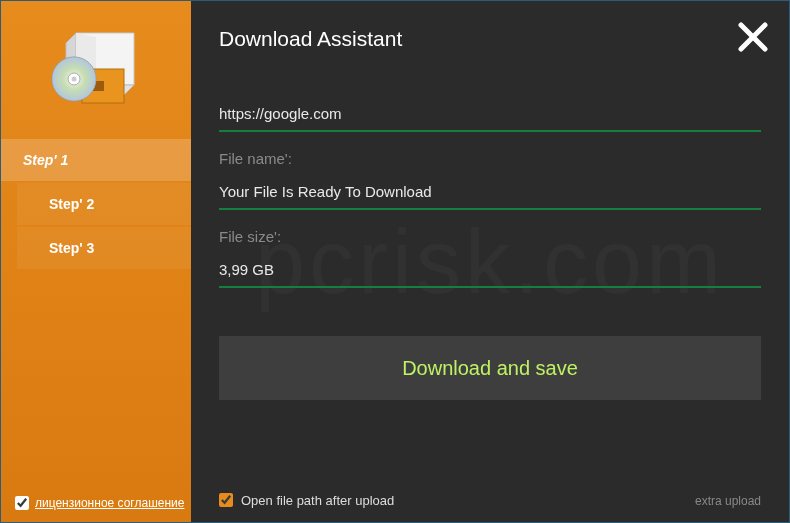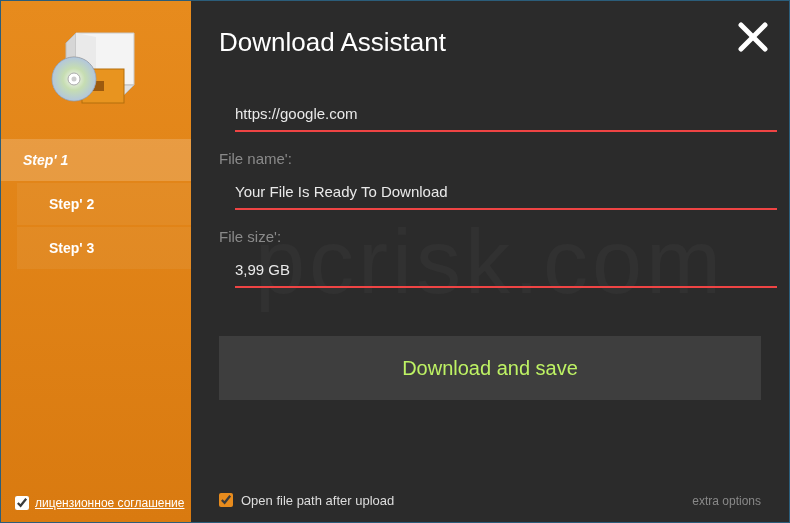--- a/index.html
+++ b/index.html
@@ -3,36 +3,36 @@
 <meta charset="utf-8">
 <style>
 * { margin: 0; padding: 0; box-sizing: border-box; font-family: "Segoe UI", Tahoma, sans-serif; }
 html, body { width: 790px; height: 523px; overflow: hidden; }
 body { background: #2b2b2b; border: 1px solid #2b5d7a; position: relative; color: #ddd; }
 
 .sidebar { position: absolute; left: 0; top: 0; width: 190px; height: 100%; background: linear-gradient(to bottom, #e78b1d, #d97a10); }
 .logo-box { width: 100px; height: 90px; margin: 22px auto 26px auto; position: relative; }
 .main-panel { position: absolute; left: 190px; top: 0; right: 0; height: 100%; background: #2b2b2b; }
 
-.title { font-size: 26px; font-weight: 400; color: #fff; margin: 26px 0 0 28px; }
+.title { font-size: 21px; font-weight: 400; color: #fff; margin: 26px 0 0 28px; }
 .close-icon { position: absolute; right: 20px; top: 20px; width: 32px; height: 32px; cursor: pointer; }
 .close-icon svg { width: 100%; height: 100%; }
 
 .step-item { color: #fff; font-size: 14px; padding: 13px 0 13px 22px; margin-bottom: 2px; font-weight: 600; }
 .step-item.active { background: rgba(255,255,255,0.18); font-style: italic; }
 .step-item:not(.active) { background: rgba(255,255,255,0.06); margin-left: 16px; padding-left: 32px; }
 
 .license-row { position: absolute; left: 14px; bottom: 12px; color: #fff; font-size: 12px; display: flex; align-items: center; gap: 6px; }
 .license-row input[type="checkbox"] { accent-color: #fff; width: 14px; height: 14px; }
 .license-row span { text-decoration: underline; cursor: pointer; }
 
 .form-area { position: absolute; left: 28px; right: 28px; top: 100px; }
 .field-group { margin-bottom: 18px; }
 .field-label { color: #8a8a8a; font-size: 15px; margin-bottom: 12px; display: block; }
-.field-input { width: 100%; background: transparent; border: none; border-bottom: 2px solid #ef4444; color: #e9e9e9; font-size: 15px; padding: 4px 0 8px 0; outline: none; margin-left: 16px; }
+.field-input { width: 100%; background: transparent; border: none; border-bottom: 2px solid #15803d; color: #e9e9e9; font-size: 15px; padding: 4px 0 8px 0; outline: none; }
 .field-input::placeholder { color: #ccc; }
 
 .download-btn { width: 100%; height: 64px; margin-top: 30px; background: rgba(120,120,120,0.25); color: #bef264; border: none; font-size: 20px; cursor: pointer; }
 
 .bottom-row { position: absolute; left: 28px; right: 28px; bottom: 14px; display: flex; justify-content: space-between; align-items: center; color: #ddd; font-size: 13px; }
 .open-path { display: flex; align-items: flex-start; gap: 8px; }
 .open-path input { accent-color: #e78b1d; width: 14px; height: 14px; }
 .extra { color: #888; font-size: 12px; cursor: pointer; }
 
 
@@ -102,15 +102,15 @@
     </div>
 
     <button class="download-btn">Download and save</button>
   </div>
 
   <div class="bottom-row">
     <div class="open-path">
       <input type="checkbox" checked="" style="">
       <span>Open file path after upload</span>
     </div>
-    <div class="extra">extra options</div>
+    <div class="extra">extra upload</div>
   </div>
 </div>
 
 </body></html>

